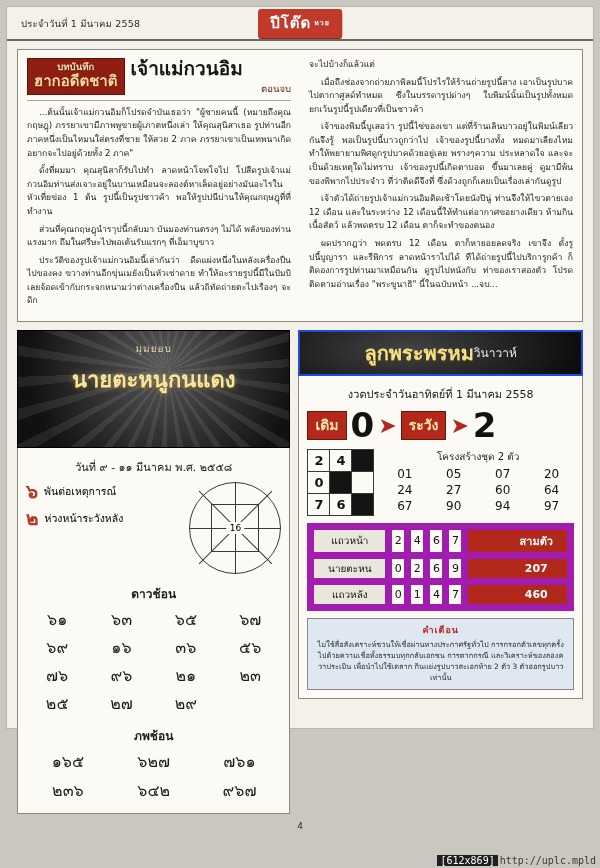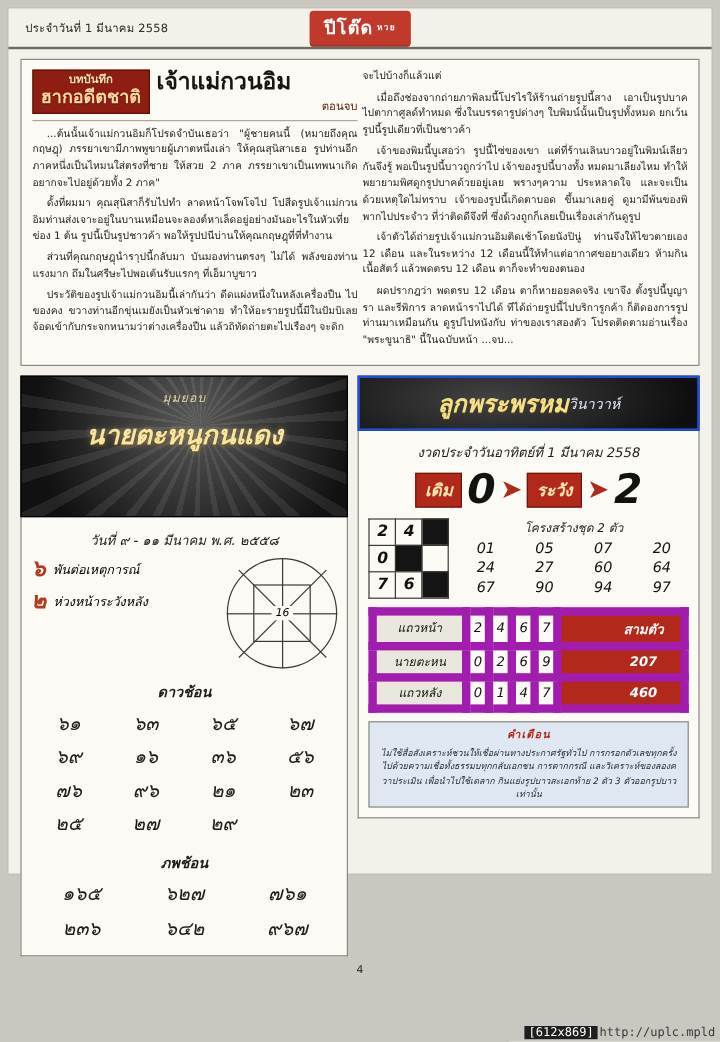--- a/index.html
+++ b/index.html
@@ -35,21 +35,21 @@
     box-shadow:0 1px 0 #8e2a1e;
   }
   .logo .sub { font-size:7px; display:inline-block; vertical-align:middle; margin-left:3px; line-height:1; }
 
   
   .article {
     margin:8px 10px 0 10px;
     border:1px solid #8a887f;
     background:#fbfaf5;
     padding:8px 9px 9px 9px;
-    display:flex; gap:4px;
+    display:flex; gap:18px;
   }
   .col { width:50%; }
   .title-wrap { display:flex; align-items:flex-start; gap:6px; margin-bottom:4px; }
   .title-badge {
     background:#8e1d12; color:#ffd9a0;
     font-size:15px; font-weight:bold;
     padding:3px 6px 4px 6px;
     line-height:1.15;
     text-align:center;
     border:1px solid #5d130b;
@@ -58,21 +58,21 @@
   .title-badge .l1 { display:block; font-size:9.5px; color:#f6e3b5; }
   .title-main { font-size:19px; font-weight:bold; color:#17170f; line-height:1.1; }
   .title-sub { font-size:9.5px; color:#5a2d12; text-align:right; margin-top:2px; }
   .body-text {
     font-size:8.6px; line-height:1.58; color:#1d1d19; text-align:justify;
   }
   .body-text p { margin:0 0 4px 0; text-indent:12px; }
   .rule { height:1px; background:#a9a69c; margin:4px 0 5px 0; }
 
   
-  .panels { display:flex; gap:8px; margin:8px 10px 0 10px;font-style:italic; }
+  .panels { display:flex; gap:8px; margin:8px 10px 0 10px; }
   .panel-left { width:49%; }
   .panel-right { width:51%; }
 
   
   .blackbox {
     background:#111; border:1px solid #000; padding:6px 6px 8px 6px;
     position:relative; overflow:hidden;
     height:118px;
   }
   .blackbox:before{
@@ -137,21 +137,21 @@
     background:radial-gradient(ellipse at 40% 50%, rgba(255,255,255,.22), rgba(255,255,255,0) 60%);
   }
   .rp-title {
     position:relative; font-size:20px; font-weight:bold; color:#f4e08a;
     text-shadow:0 1px 0 #6a4a00;
   }
   .rp-title2 { position:relative; font-size:12px; color:#dfe9f7; }
   .rp-body { border:1px solid #8a887f; border-top:none; background:#fbfaf5; padding:7px 8px 8px 8px; }
   .rp-date { text-align:center; font-size:11px; color:#1d1d19; margin:2px 0 7px 0; }
   .bigrow {
-    display:flex; align-items:center; justify-content:center; gap:4px; margin-bottom:8px;
+    display:flex; align-items:center; justify-content:flex-start; gap:4px; margin-bottom:8px;
   }
   .tagbox {
     background:#b2281b; color:#ffe9b0; font-size:14px; font-weight:bold;
     padding:2px 7px 3px 7px; border:1px solid #6d150c;
   }
   .bignum { font-size:34px; font-weight:bold; color:#121210; line-height:.9; }
   .arrow { font-size:22px; color:#b2281b; }
   .mid-area { display:flex; gap:8px; }
   .smallgrid { border-collapse:collapse; }
   .smallgrid td {

